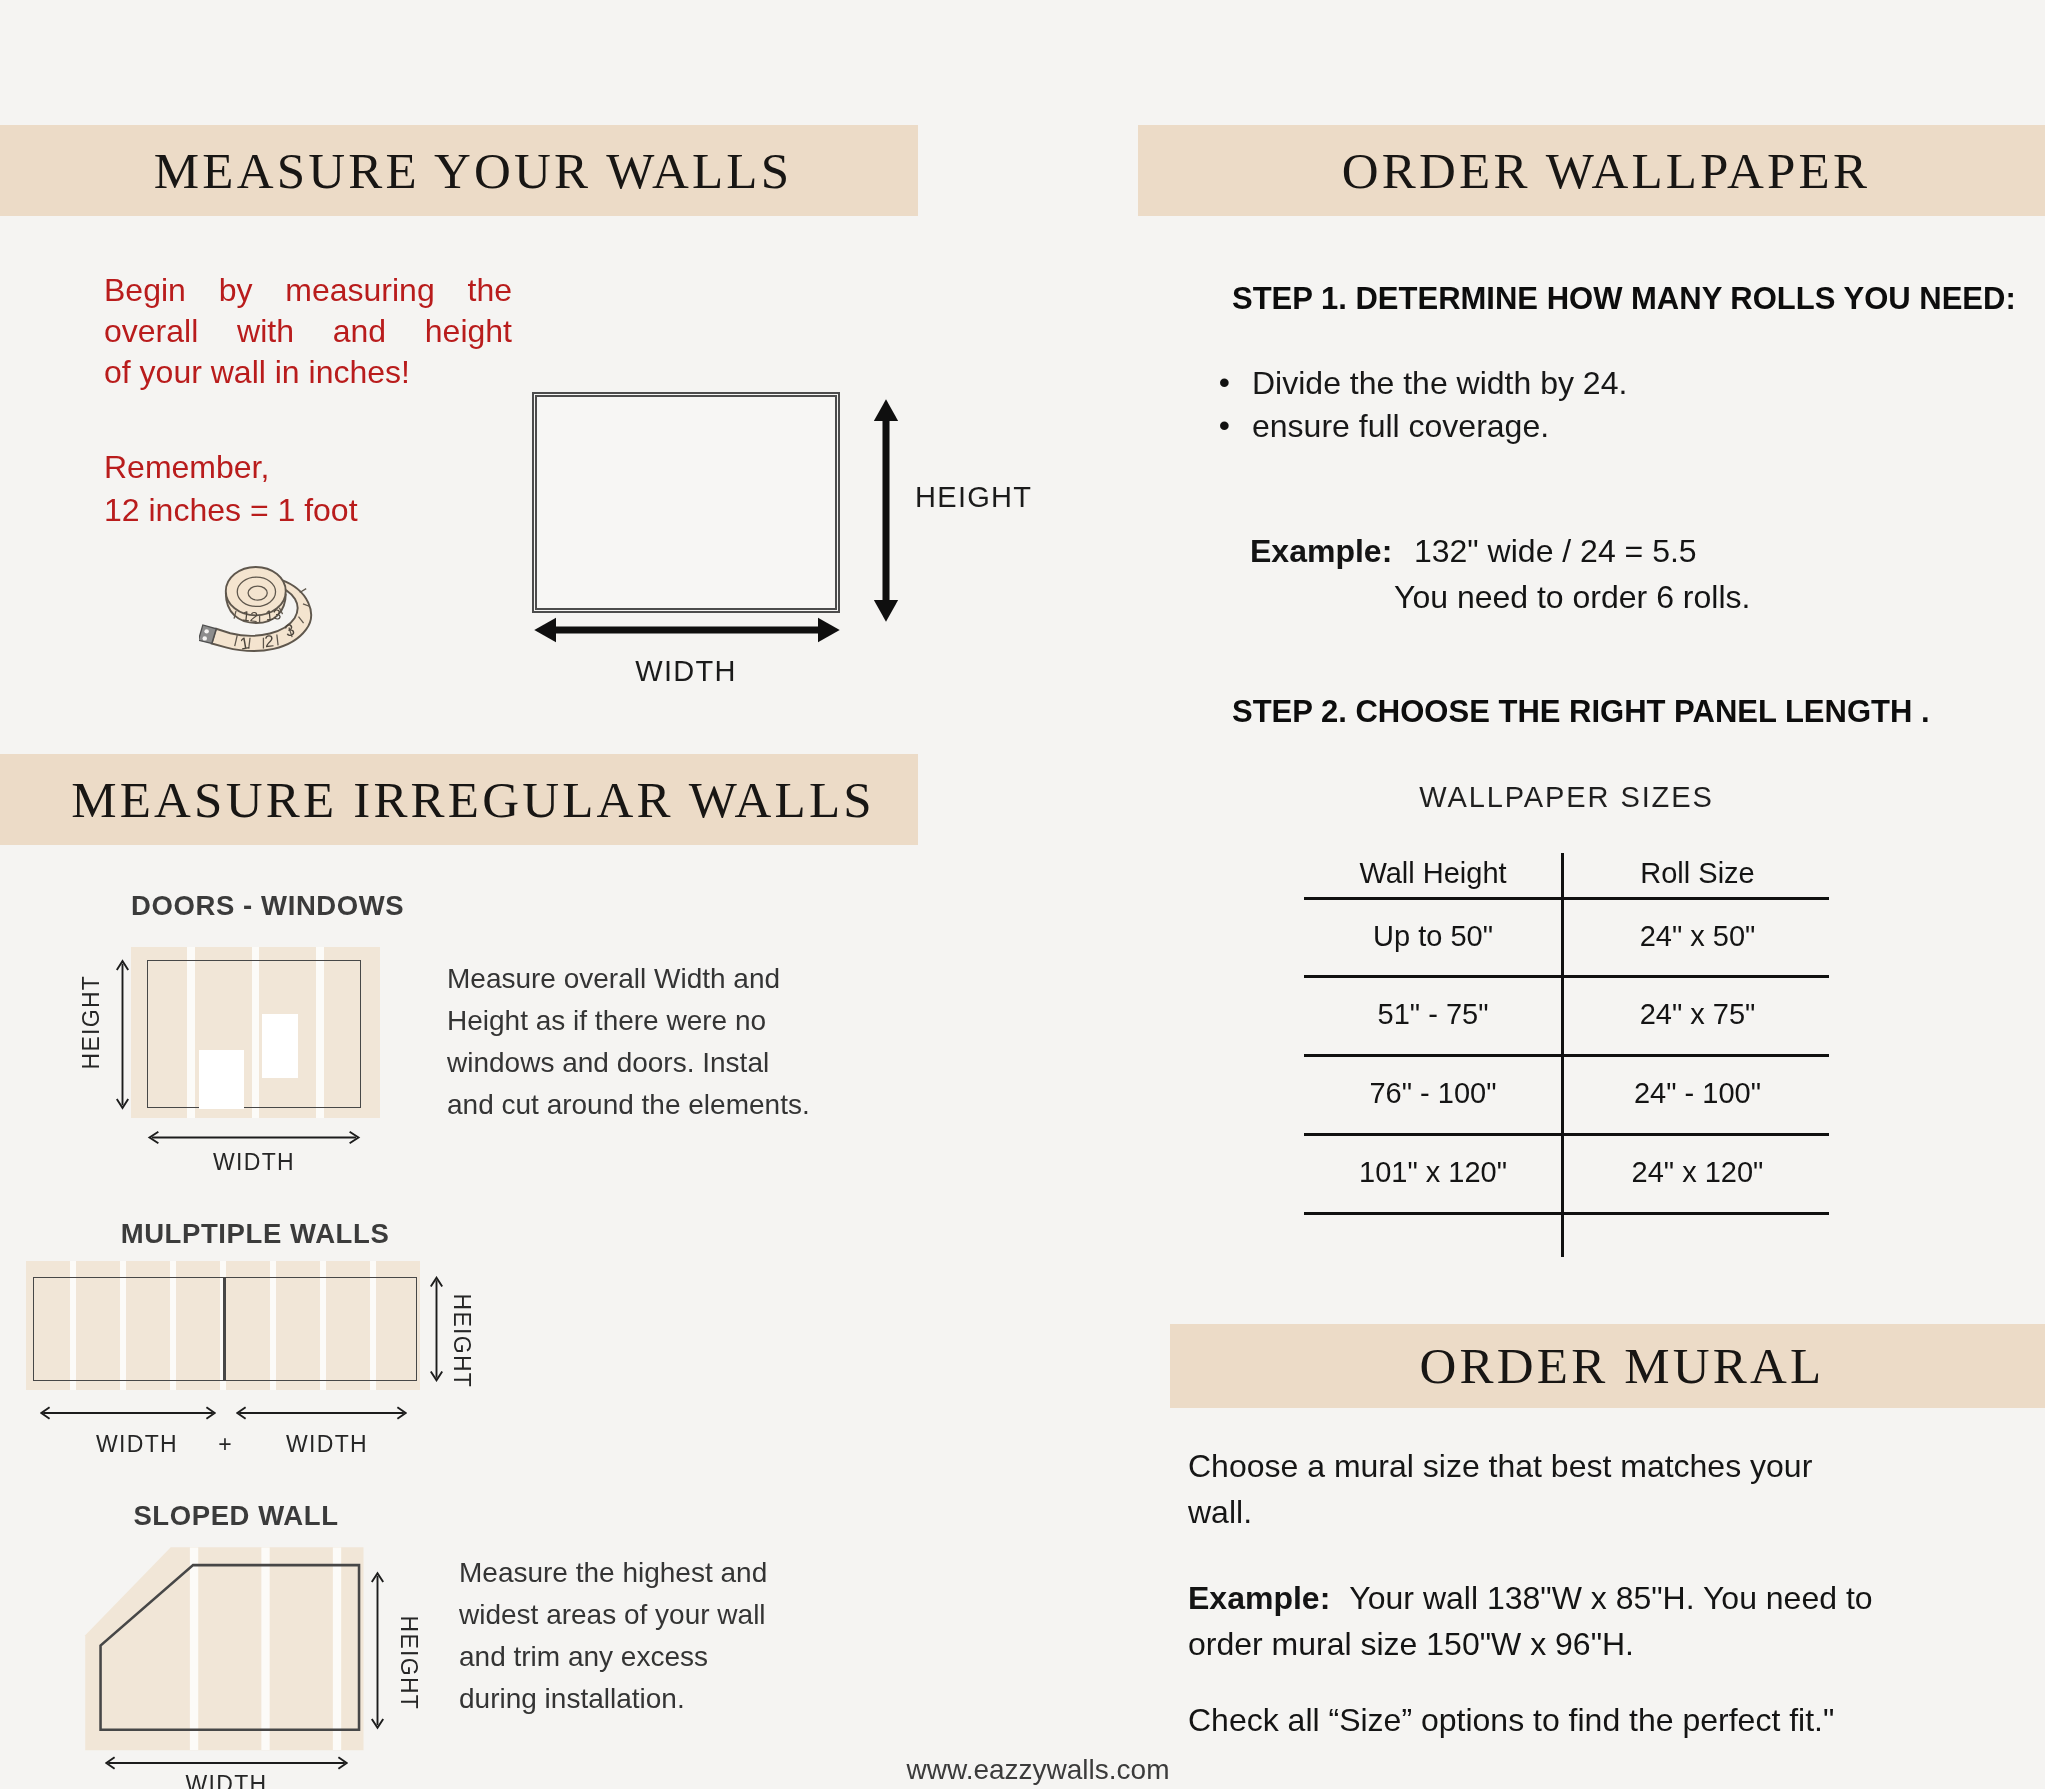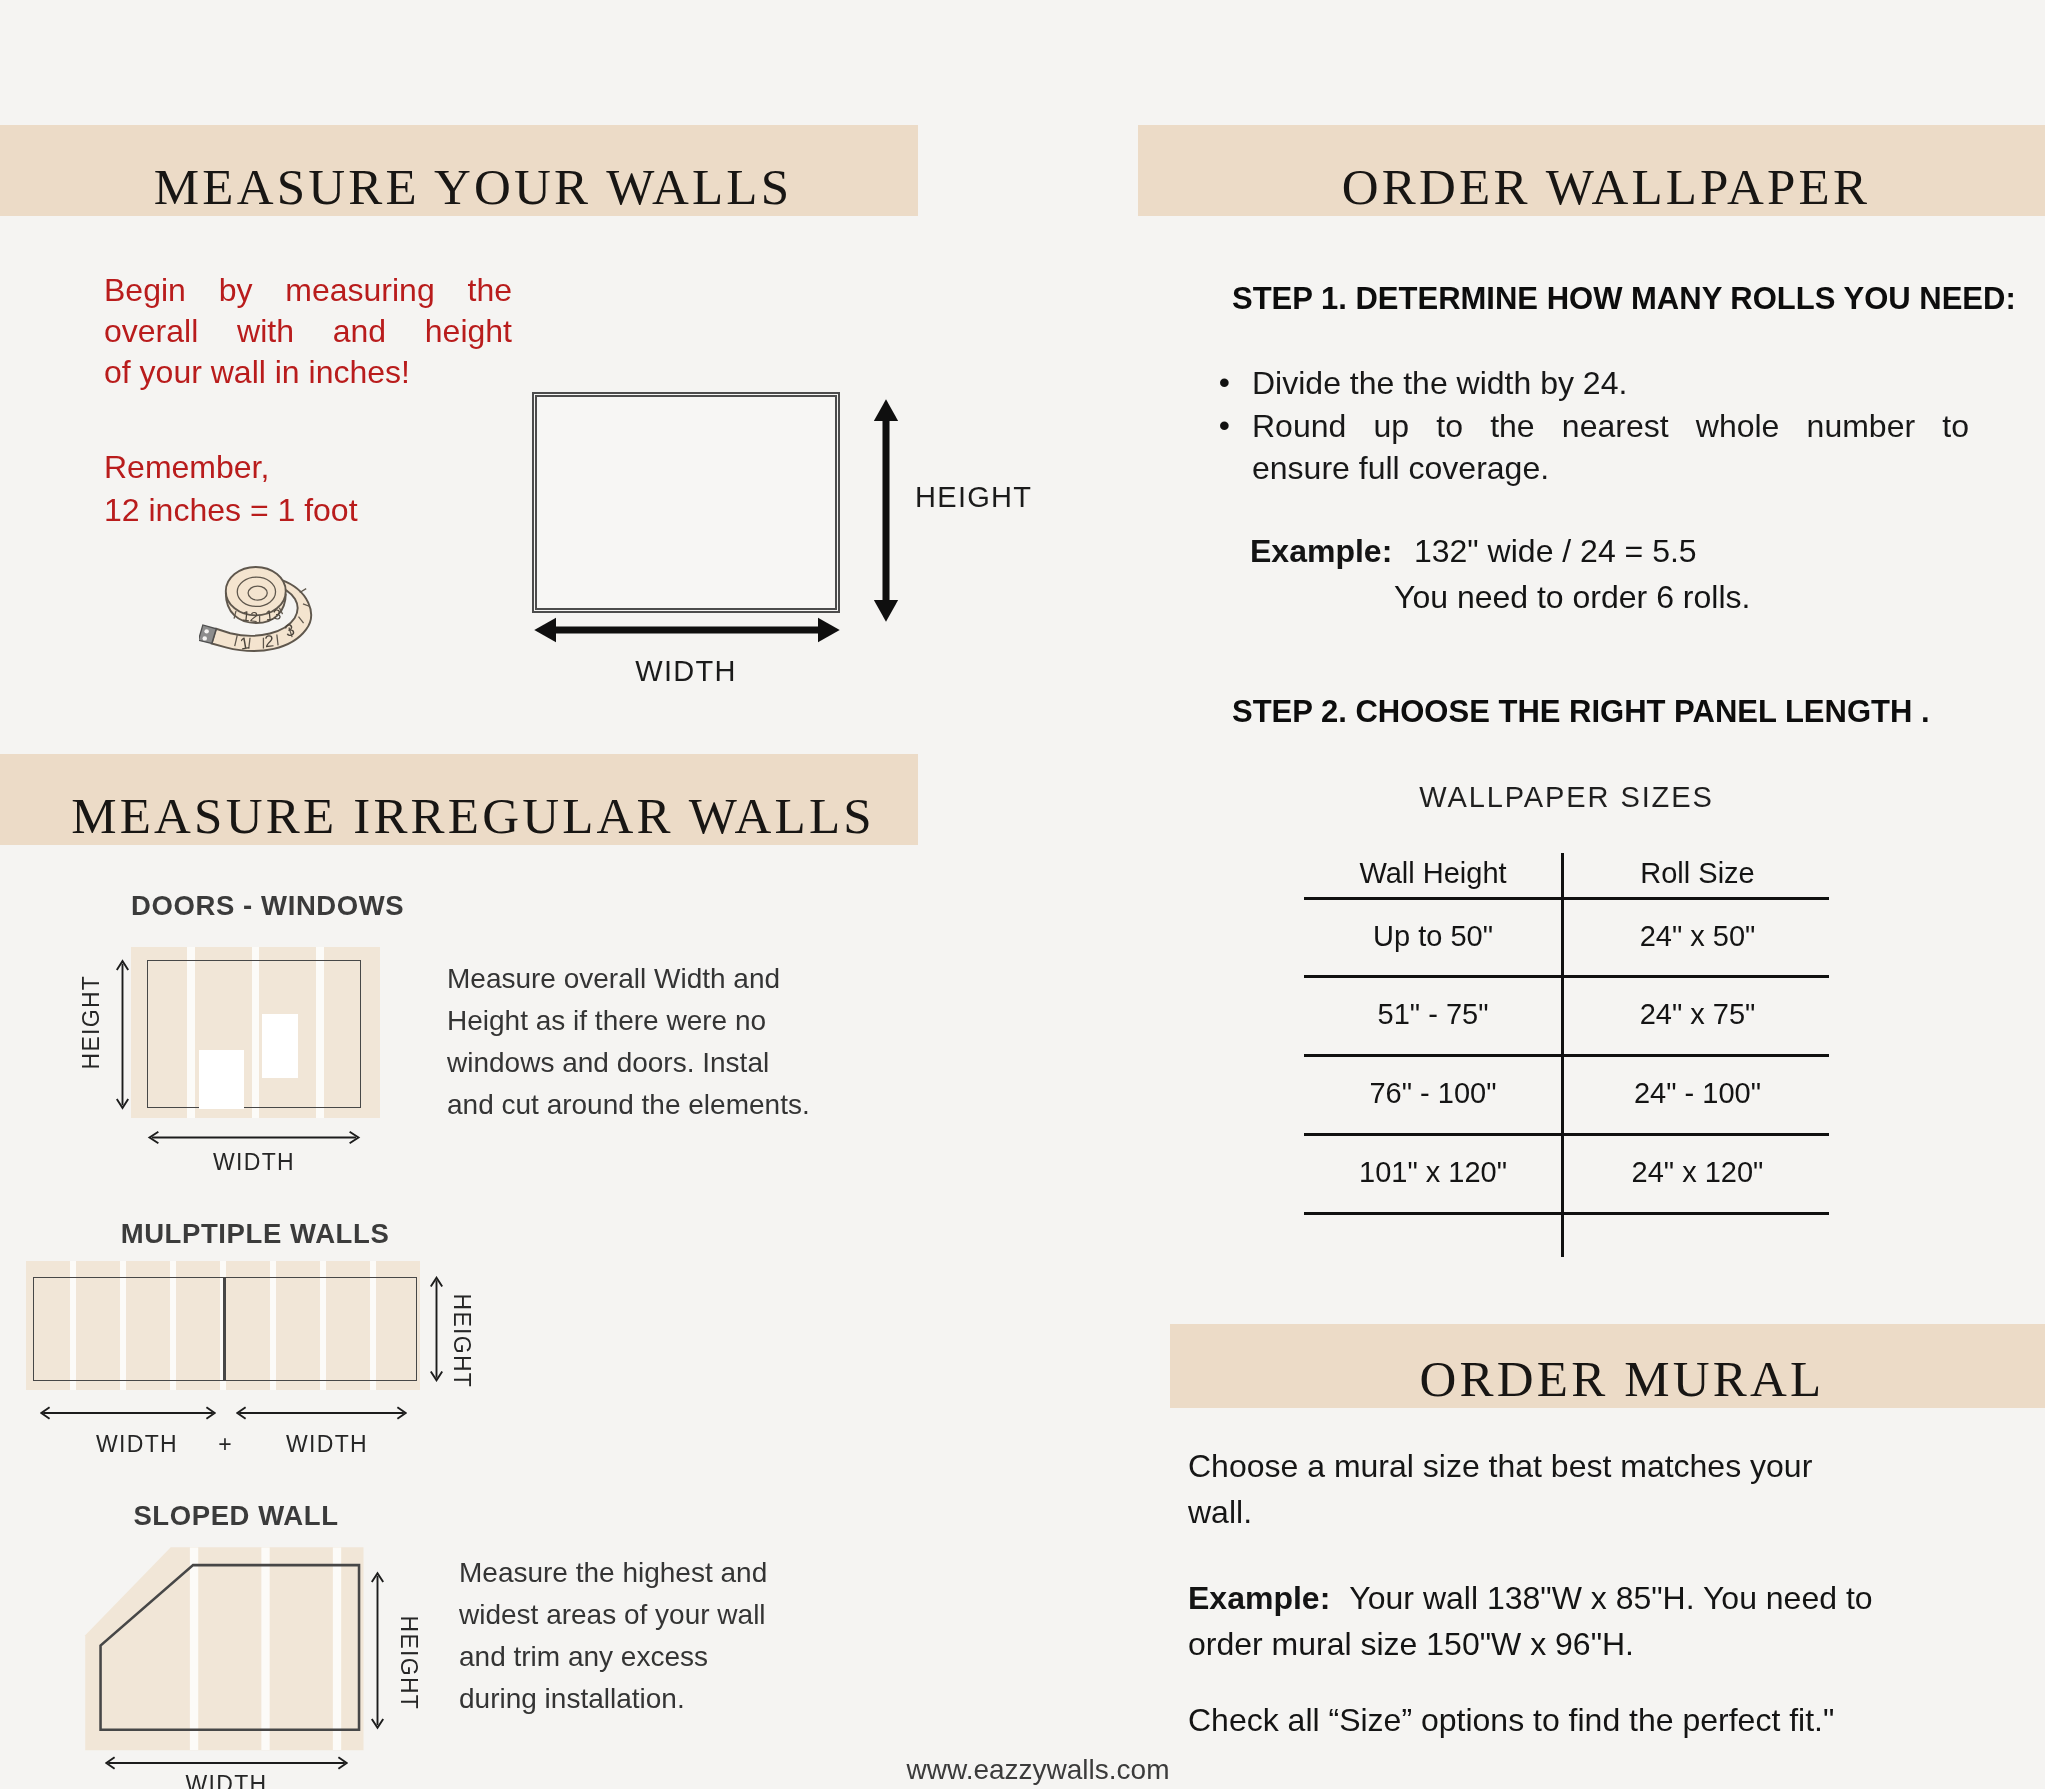--- a/index.html
+++ b/index.html
@@ -8,21 +8,21 @@
     position:relative; width:2046px; height:1790px;
     background:#f5f4f2; overflow:hidden;
     font-family:"Liberation Sans","DejaVu Sans",sans-serif;
     color:#1d1d1d;
   }
   .abs { position:absolute; }
 
   
   .band {
     position:absolute; background:#ecdbc7;
-    display:flex; align-items:flex-end; justify-content:center;padding-left:28px;
+    display:flex; align-items:center; justify-content:center;padding-left:28px;
   }
   .band-title {
     font-family:"Liberation Serif","DejaVu Serif",serif;
     font-size:51px; font-weight:400; letter-spacing:3.2px; color:#181614;
     white-space:nowrap;
   }
 
   
   .body-text { font-size:32px; color:#b91c1c; }
   .iln { height:41px; overflow:hidden; }
@@ -240,21 +240,20 @@
     <div class="band-title">ORDER WALLPAPER</div>
   </div>
 
   <div class="step-head" style="left:1184px;top:281px;">STEP 1. DETERMINE HOW MANY ROLLS YOU NEED:</div>
 
   <div class="abs" style="left:1215px;top:362px;width:754px;line-height:42px;">
     <div class="bullet-item">
       <span>Divide the the width by 24.</span>
     </div>
     <div class="bullet-item" style="margin-top:1.3px;">
-      <div class="sln jstretch">Round up to the nearest whole number to</div>
       <div class="sln">ensure full coverage.</div>
     </div>
   </div>
 
   <div class="abs" style="left:1250px;top:528px;font-size:32px;line-height:46px;color:#141414;">
     <div>
       <span style="font-weight:700;">Example:</span>
       <span style="margin-left:12.8px;">132" wide / 24 = 5.5</span>
     </div>
     <div style="margin-left:144px;">You need to order 6 rolls.</div>

